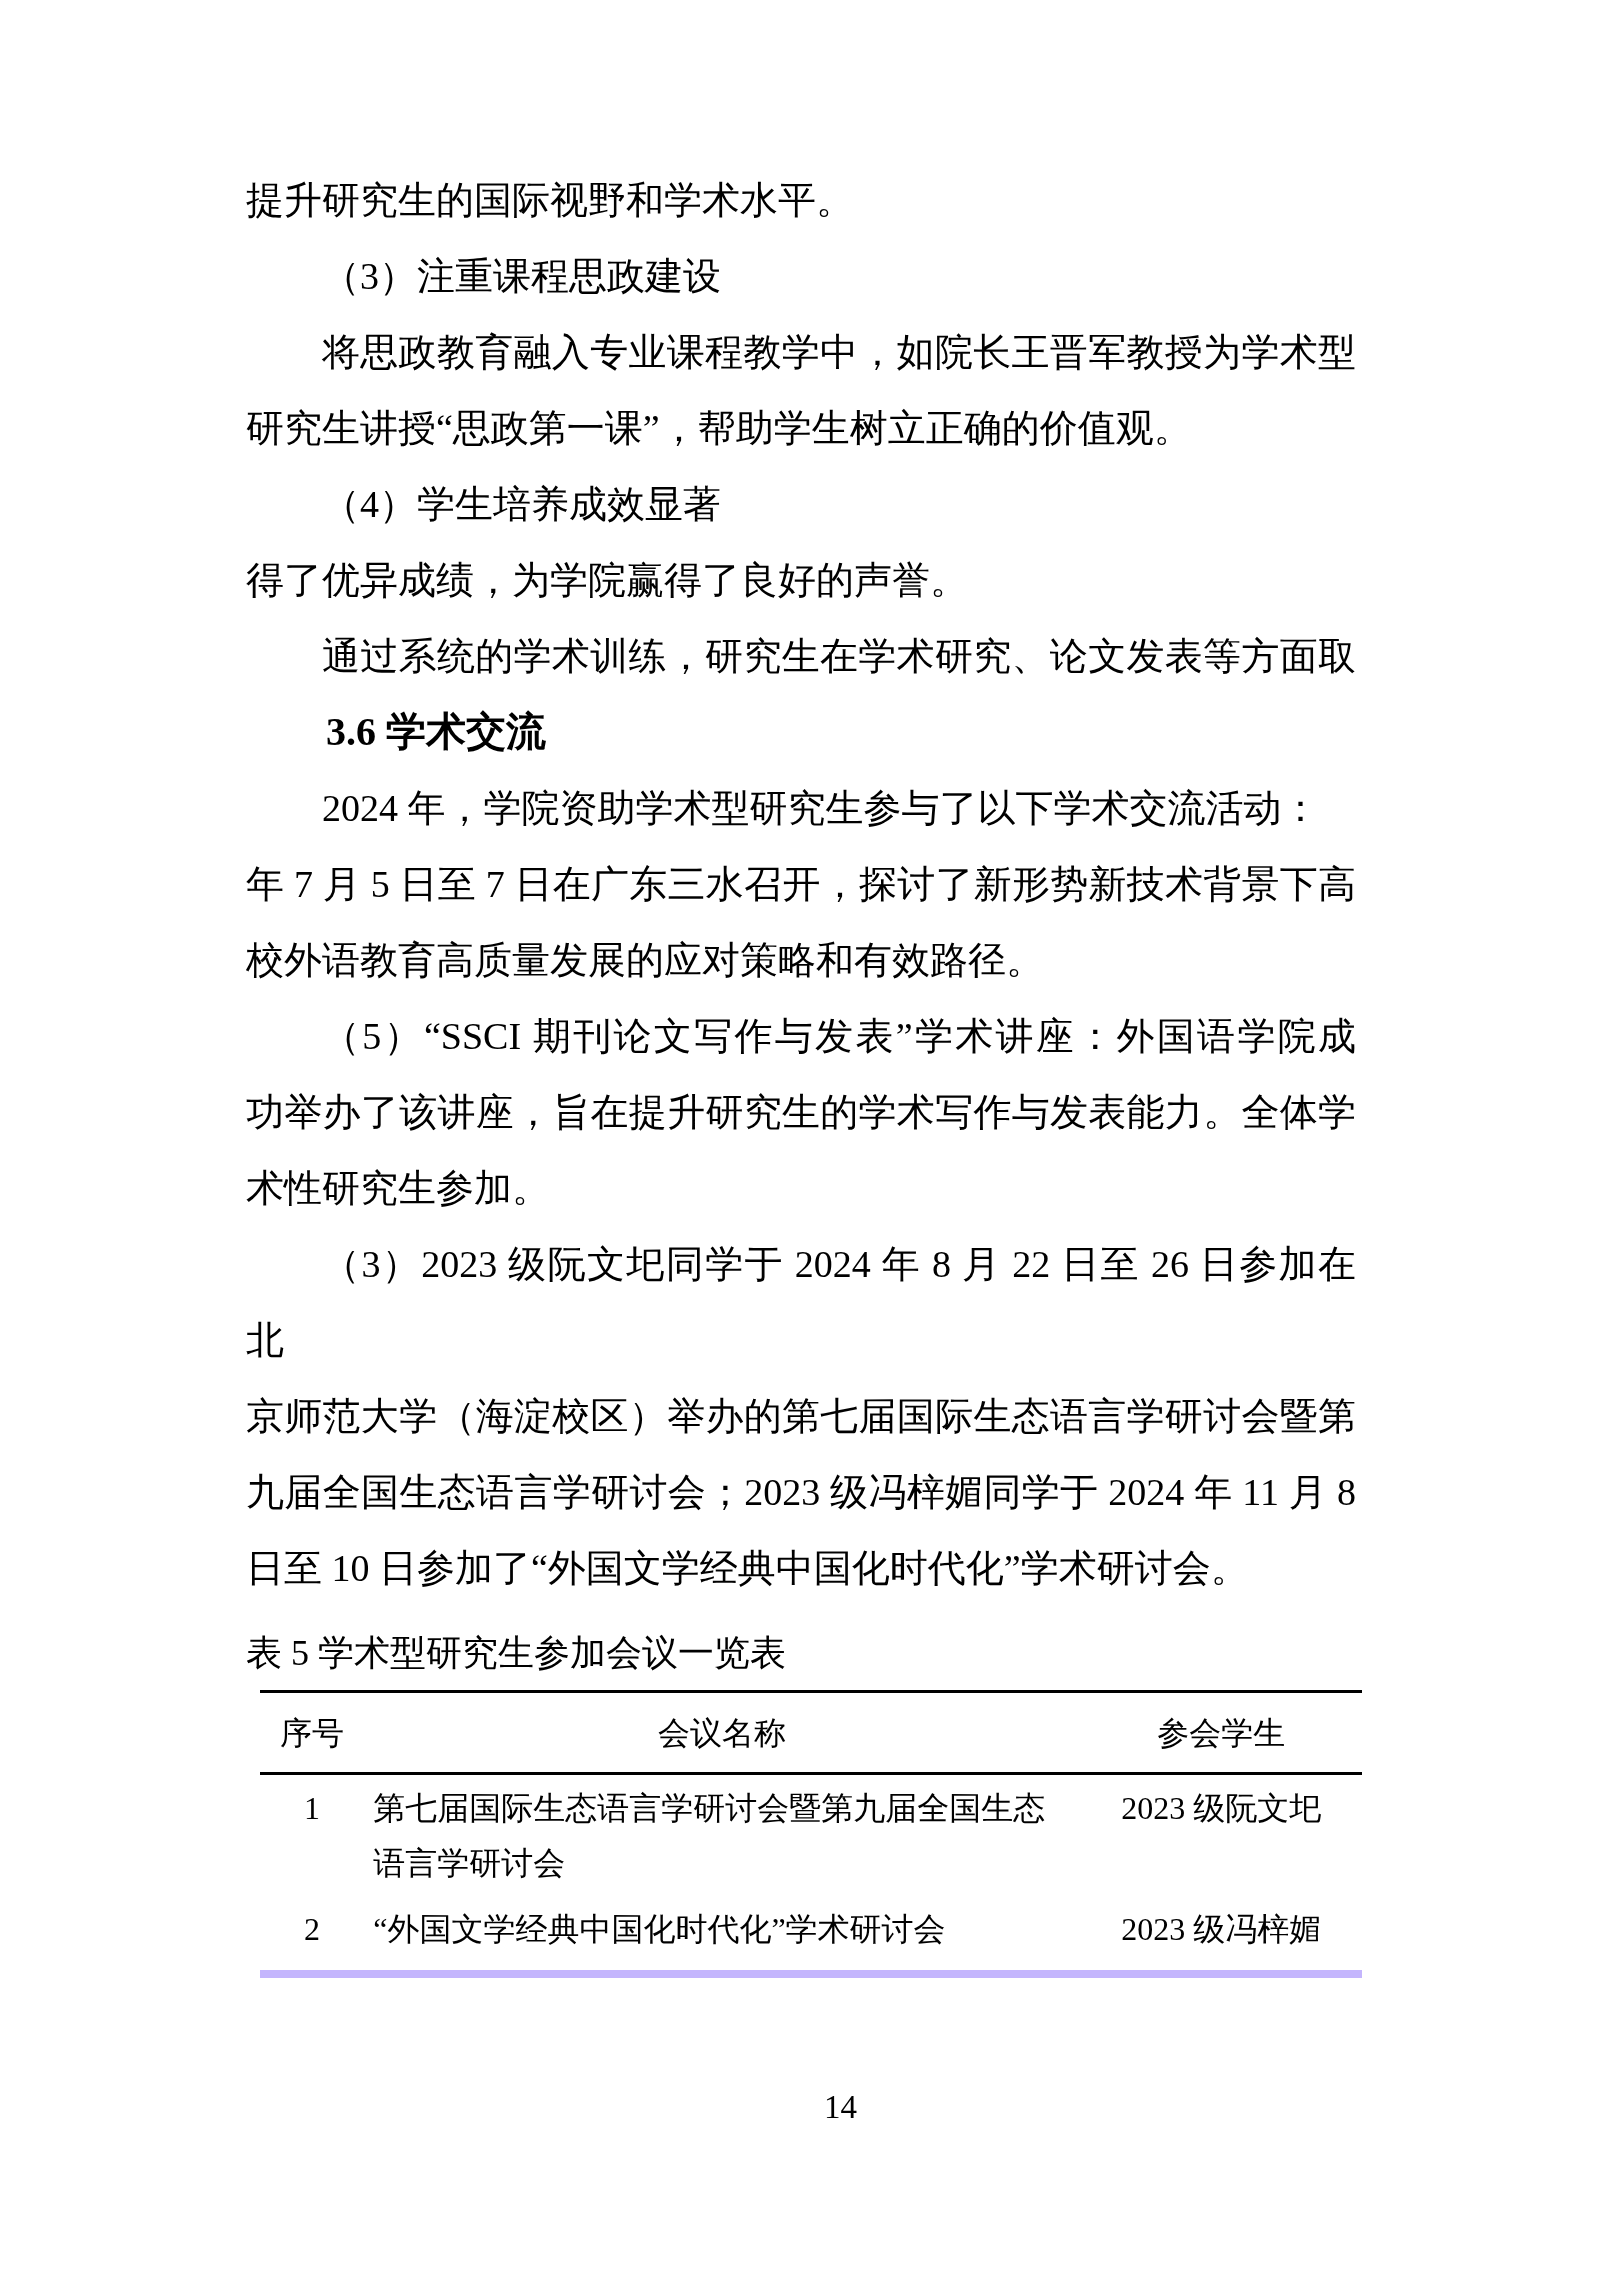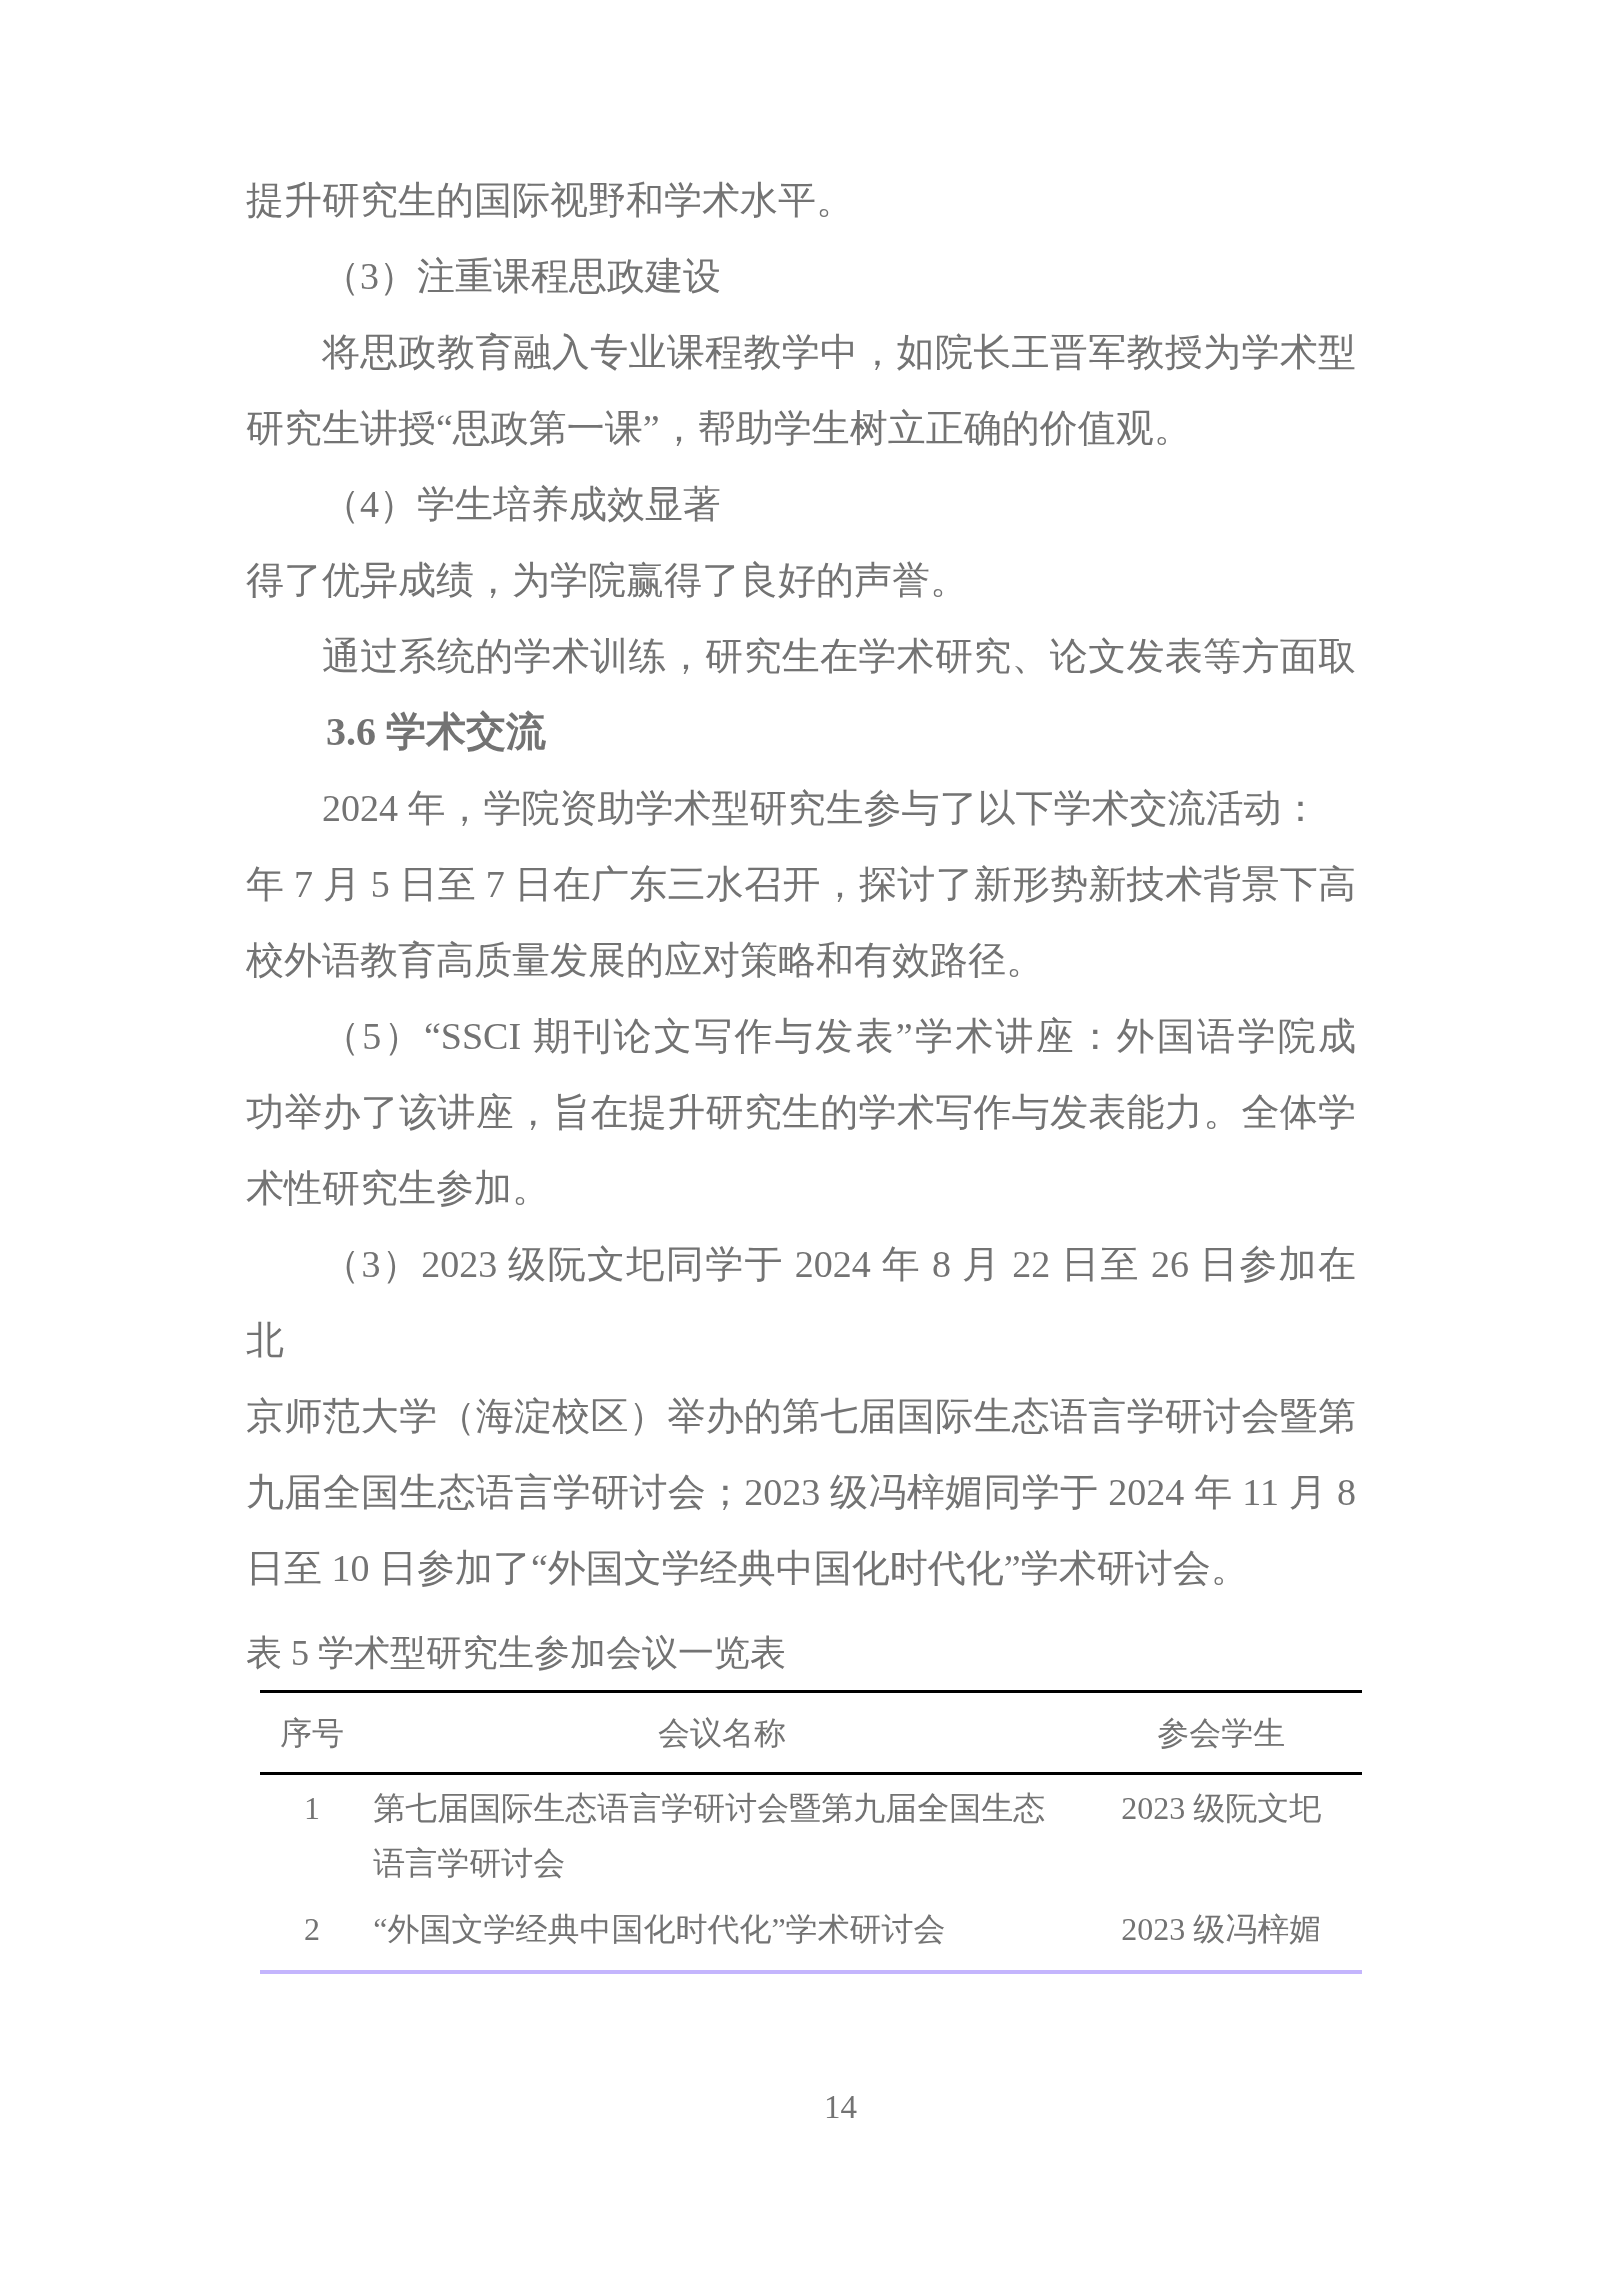--- a/index.html
+++ b/index.html
@@ -1,20 +1,20 @@
 <!DOCTYPE html>
 <html style="font-size:12.7px"><head>
 <meta charset="utf-8">
 <style>
   html,body{margin:0;padding:0;background:#888;}
   .page{
     position:relative;
     width:1623px;height:2295px;
     background:#ffffff;
-    color:#737373;
+    color:#000000;
     font-family:"Liberation Serif","DejaVu Serif",serif;
     overflow:hidden;
   }
   .doc-body{
     position:absolute;
     left:246px;top:162px;
     width:1110px;
     font-size:38px;
     line-height:76px;
   }
@@ -40,21 +40,21 @@
   .table-caption{
     margin:11px 0 0 0;
     font-size:36px;
     line-height:73px;
   }
   table.conf{
     margin-left:14.3px;
     width:1102px;
     border-collapse:collapse;
     border-top:3.2px solid #000;
-    border-bottom:4px solid #c4b5fd;
+    border-bottom:8px solid #c4b5fd;
     font-size:32px;
   }
   table.conf thead tr{border-bottom:3.2px solid #000;}
   table.conf th{
     font-weight:normal;
     height:79px;
     vertical-align:middle;
     padding:0;
   }
   table.conf td{

